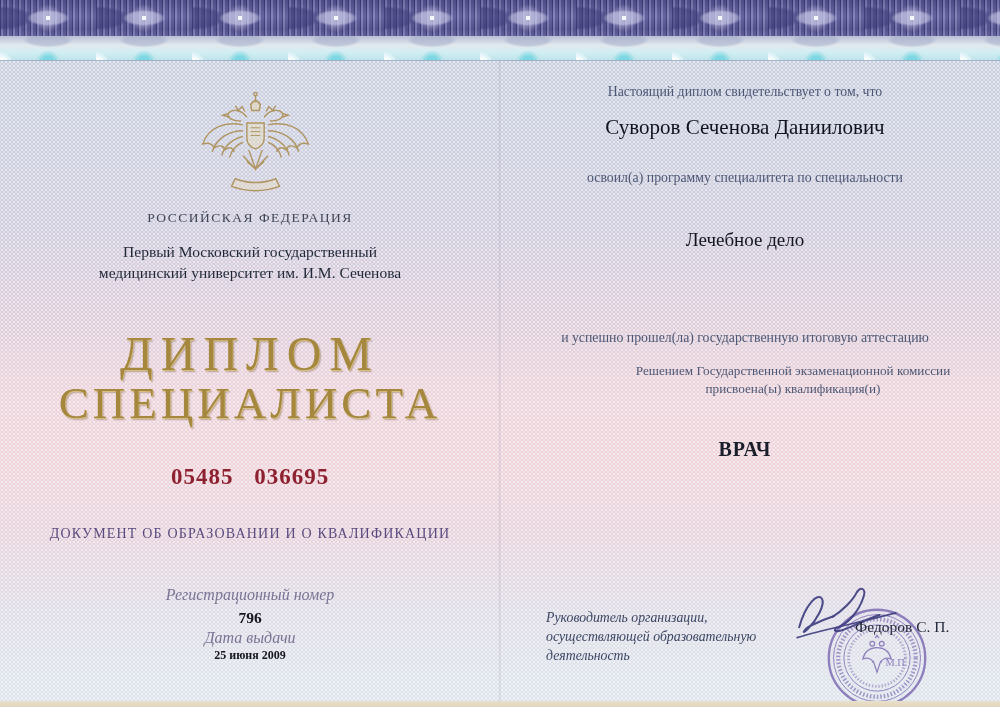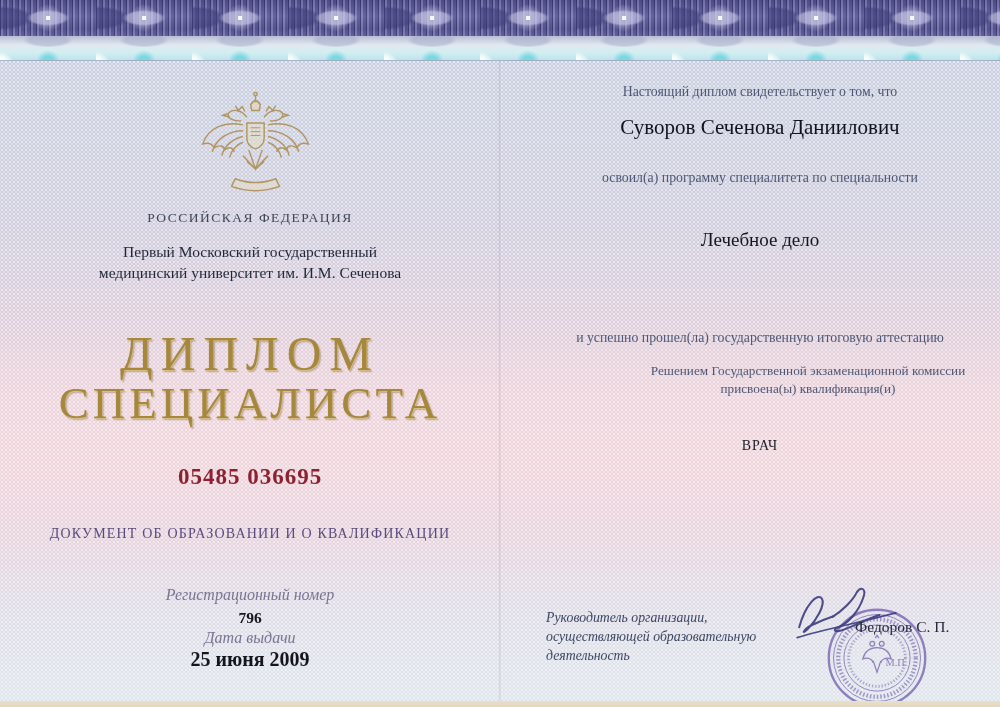--- a/index.html
+++ b/index.html
@@ -41,44 +41,44 @@
   .fold {
     position:absolute; left:498px; top:60px; height:641px; width:4px;
     background:linear-gradient(90deg, rgba(110,100,135,0) 0%, rgba(110,100,135,.14) 45%, rgba(255,255,255,.22) 100%);
   }
   
   .page { position:absolute; top:60px; width:500px; height:641px; overflow:hidden; }
   .page.left  { left:0; }
   .page.right { left:500px; }
   .abs { position:absolute; }
   .ctr { left:0; width:500px; text-align:center; }
-  .ctr-r { left:10px; width:430px; text-align:center;margin-left:35px; }
+  .ctr-r { left:10px; width:470px; text-align:center; }
   
   .country   { top:150px; font-size:13.5px; letter-spacing:1.5px; color:#3f4659; }
   .univ      { top:181px; font-size:15.5px; line-height:21px; color:#1f2738; }
   .title-1   { top:266px; font-size:48px; letter-spacing:8px; color:#a5873e;
                text-shadow:.5px .5px 0 #d6bd83, 1.5px 1.5px 1.5px rgba(92,64,14,.35); }
   .title-2   { top:317px; font-size:45px; letter-spacing:4px; color:#a5873e;
                text-shadow:.5px .5px 0 #d6bd83, 1.5px 1.5px 1.5px rgba(92,64,14,.35); }
   .serials   { top:404px; font-size:23px; font-weight:bold; color:#8e2130; letter-spacing:1px; }
-  .serials span { margin:0 0; }
+  .serials span { margin:0 7px; }
   .doctype   { top:466px; font-size:14px; letter-spacing:1.2px; color:#5a4a7e; }
   .reg-label, .date-label { font-style:italic; font-size:16px; color:#7a7394; }
   .reg-label  { top:526px; }
   .reg-value  { top:549px; font-size:15.5px; font-weight:bold; color:#15151d; }
   .date-label { top:569px; }
-  .date-value { top:588px; font-size:20px; font-weight:bold; color:#15151d; }
+  .date-value { top:588px; font-size:12px; font-weight:bold; color:#15151d; }
   
   .statement   { top:24px;  font-size:13.8px; color:#4c5775; }
   .holder      { top:55px;  font-size:21px;  color:#10131f; }
   .program     { top:110px; font-size:13.8px; color:#4c5775; }
   .specialty   { top:169px; font-size:19px;  color:#14161f; }
   .attestation { top:270px; font-size:13.8px; color:#4c5775; }
   .commission  { top:302px; font-size:13.2px; line-height:18px; color:#4c5775;padding-left:48px; }
-  .qualif      { top:378px; font-size:14px; font-weight:400; letter-spacing:1px; color:#1a1d2a; }
+  .qualif      { top:378px; font-size:20px; font-weight:700; letter-spacing:1px; color:#1a1d2a; }
   .role { left:46px; top:548px; width:240px; text-align:left; font-style:italic;
           font-size:13.8px; line-height:19px; color:#3b4663; }
   .sig-name { left:355px; top:558px; width:150px; text-align:left;
               font-size:15.5px; color:#242a3c; z-index:3; }
   .sig-svg  { left:293px; top:526px; z-index:2; }
   .stamp-svg{ left:325px; top:546px; z-index:1; }
   .arms-svg { left:193px; top:28px; }
   svg { display:block; }
 </style>
 </head>

